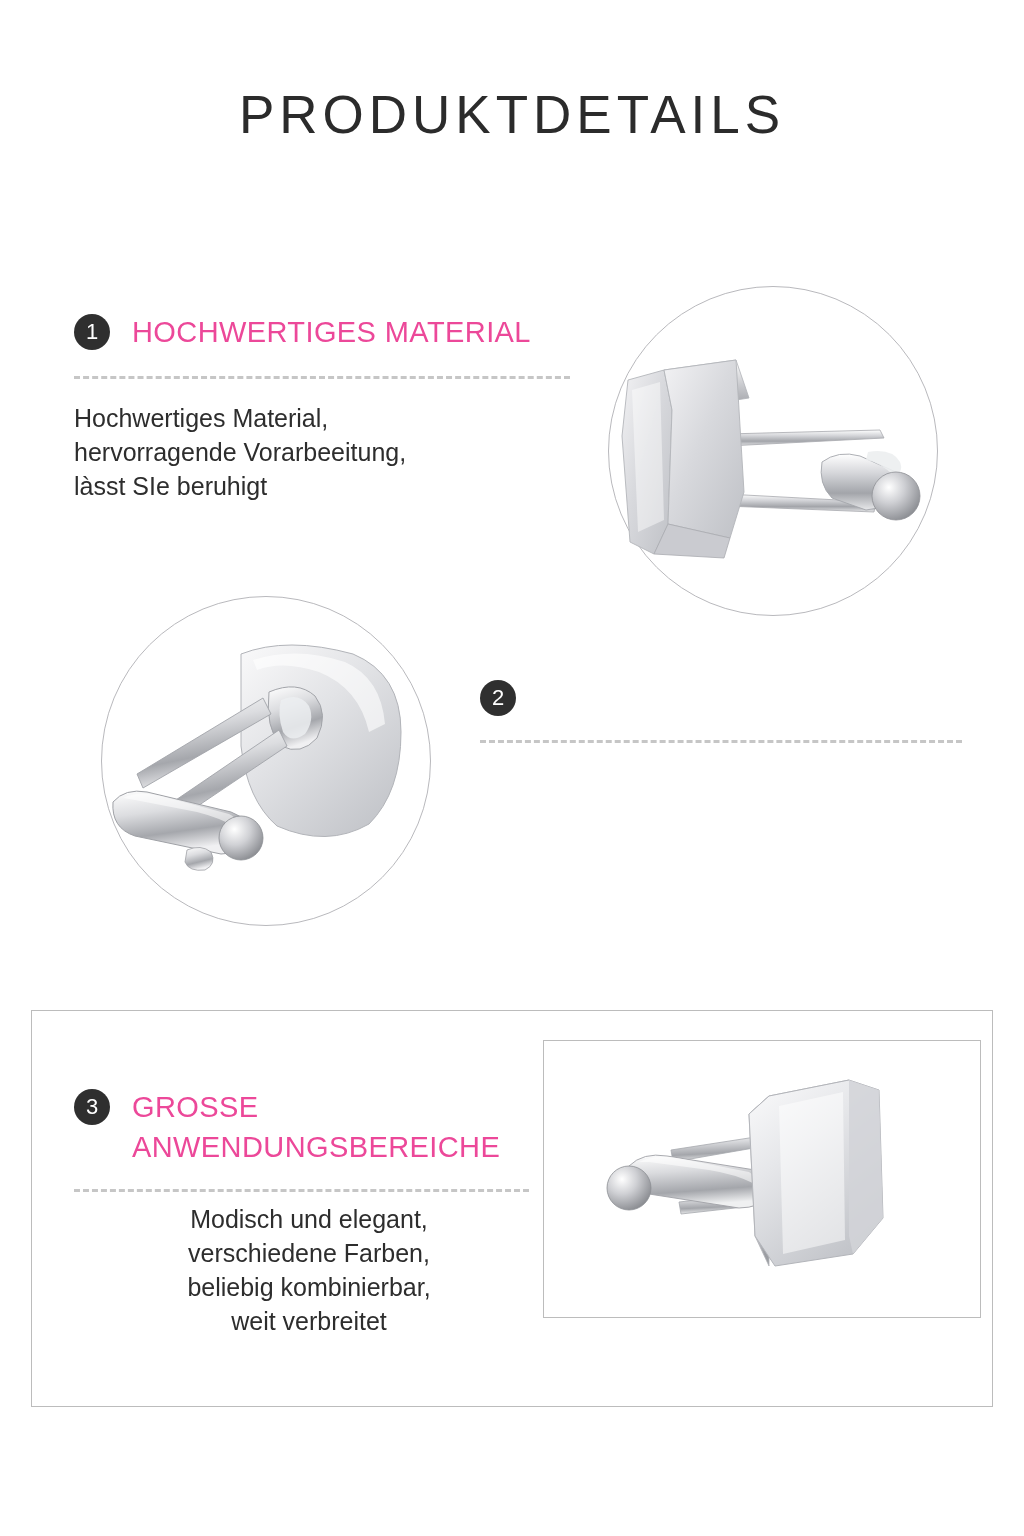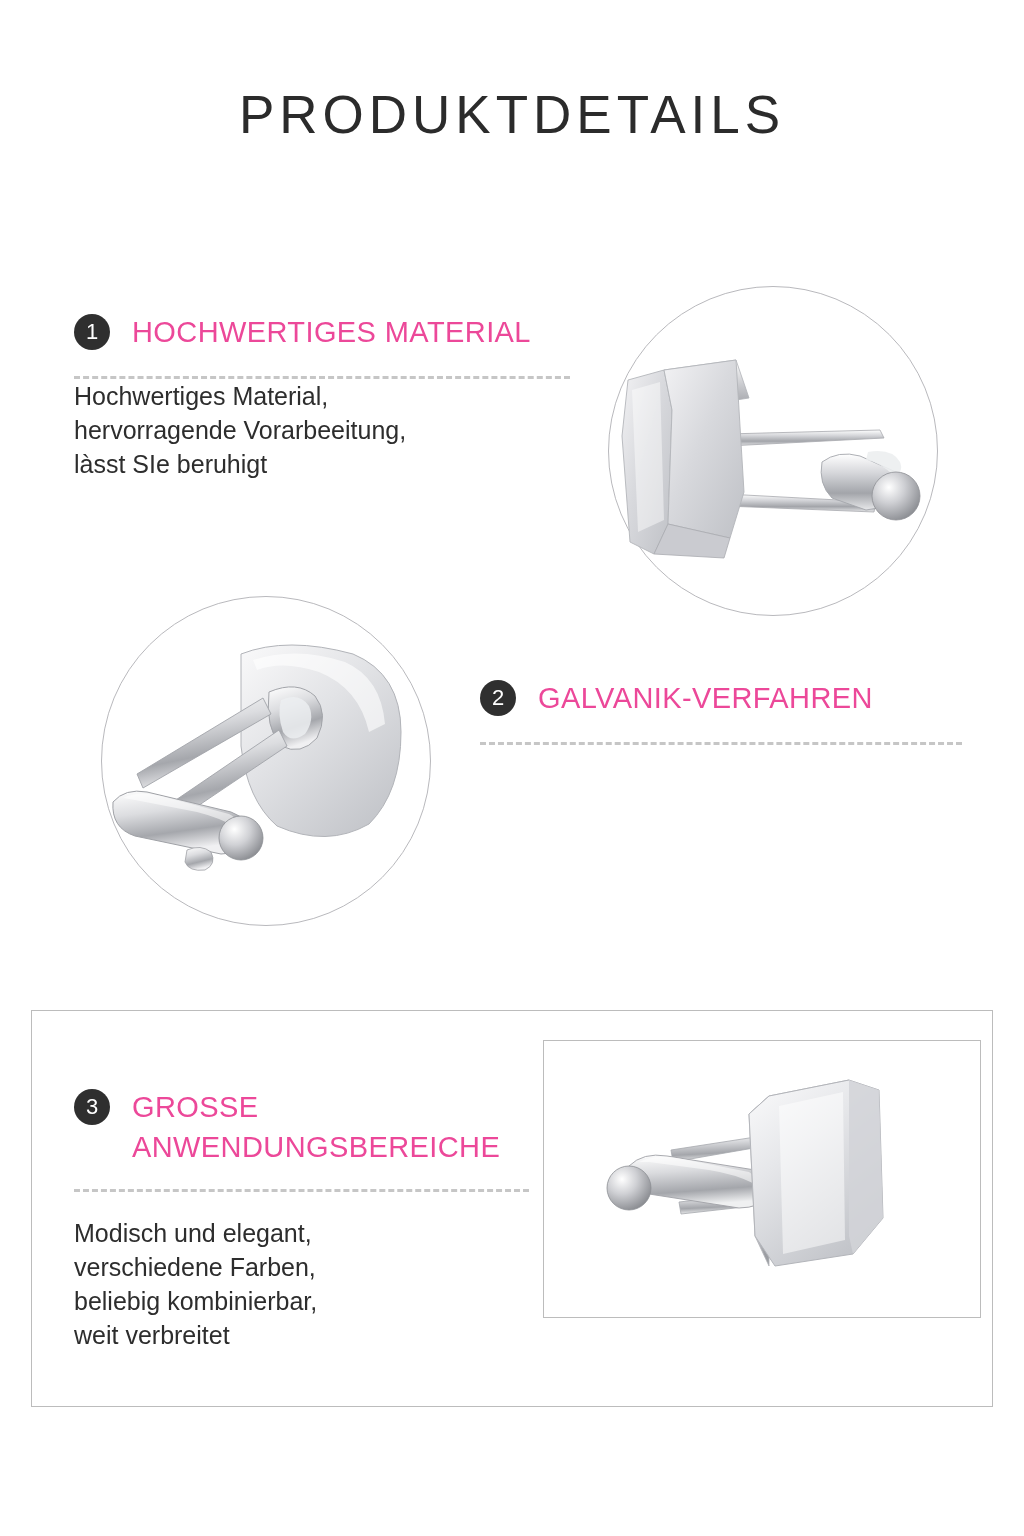--- a/index.html
+++ b/index.html
@@ -73,21 +73,21 @@
   }
 
   
   #feature-1 {
     position: absolute;
     left: 74px;
     top: 312px;
     width: 500px;
   }
   #feature-1 .rule { margin-top: 24px; width: 496px; }
-  #feature-1 .body-text { }
+  #feature-1 .body-text { margin-top: 22px; }
 
   
   #feature-2 {
     position: absolute;
     left: 480px;
     top: 678px;
     width: 500px;
   }
   #feature-2 .rule { margin-top: 24px; width: 482px; }
   #feature-2 .body-text { margin-top: 22px; }
@@ -102,21 +102,21 @@
     border: 1px solid #bcbcbc;
     box-sizing: border-box;
   }
   #feature-3 {
     position: absolute;
     left: 74px;
     top: 1087px;
     width: 470px;
   }
   #feature-3 .rule { margin-top: 22px; width: 455px; }
-  #feature-3 .body-text { margin-top: 24px; }
+  #feature-3 .body-text { margin-top: 10px; text-align: center; }
 
   
   .circle-frame {
     position: absolute;
     border: 1px solid #b9b9bd;
     border-radius: 50%;
     box-sizing: border-box;
   }
   #image-frame-1 { left: 608px; top: 286px; width: 330px; height: 330px; }
   #image-frame-2 { left: 101px; top: 596px; width: 330px; height: 330px; }
@@ -230,23 +230,20 @@
   <path d="M22 202 Q38 194 60 200 L128 218 Q140 224 136 232 Q120 222 96 216 L34 204 Z" fill="#ffffff" opacity="0.55"></path>
 
   <circle cx="140" cy="242" r="22" fill="url(#ballB)" stroke="#8c8e93" stroke-width="0.8"></circle>
 
   <path d="M86 254 Q100 248 110 256 Q116 268 104 274 Q88 276 84 266 Z" fill="url(#barB)" stroke="#9fa1a6" stroke-width="0.8"></path>
 </svg>
 
 <div id="feature-2">
   <div class="head-row">
     <div class="badge">2</div>
-    <div class="head-text">
-      <span>GALVANIK-VERFAHREN</span>
-    </div>
   </div>
   <div class="rule"></div>
 </div>
 
 <div id="panel-3"></div>
 
 <div id="feature-3">
   <div class="head-row">
     <div class="badge">3</div>
     <div class="head-text">

